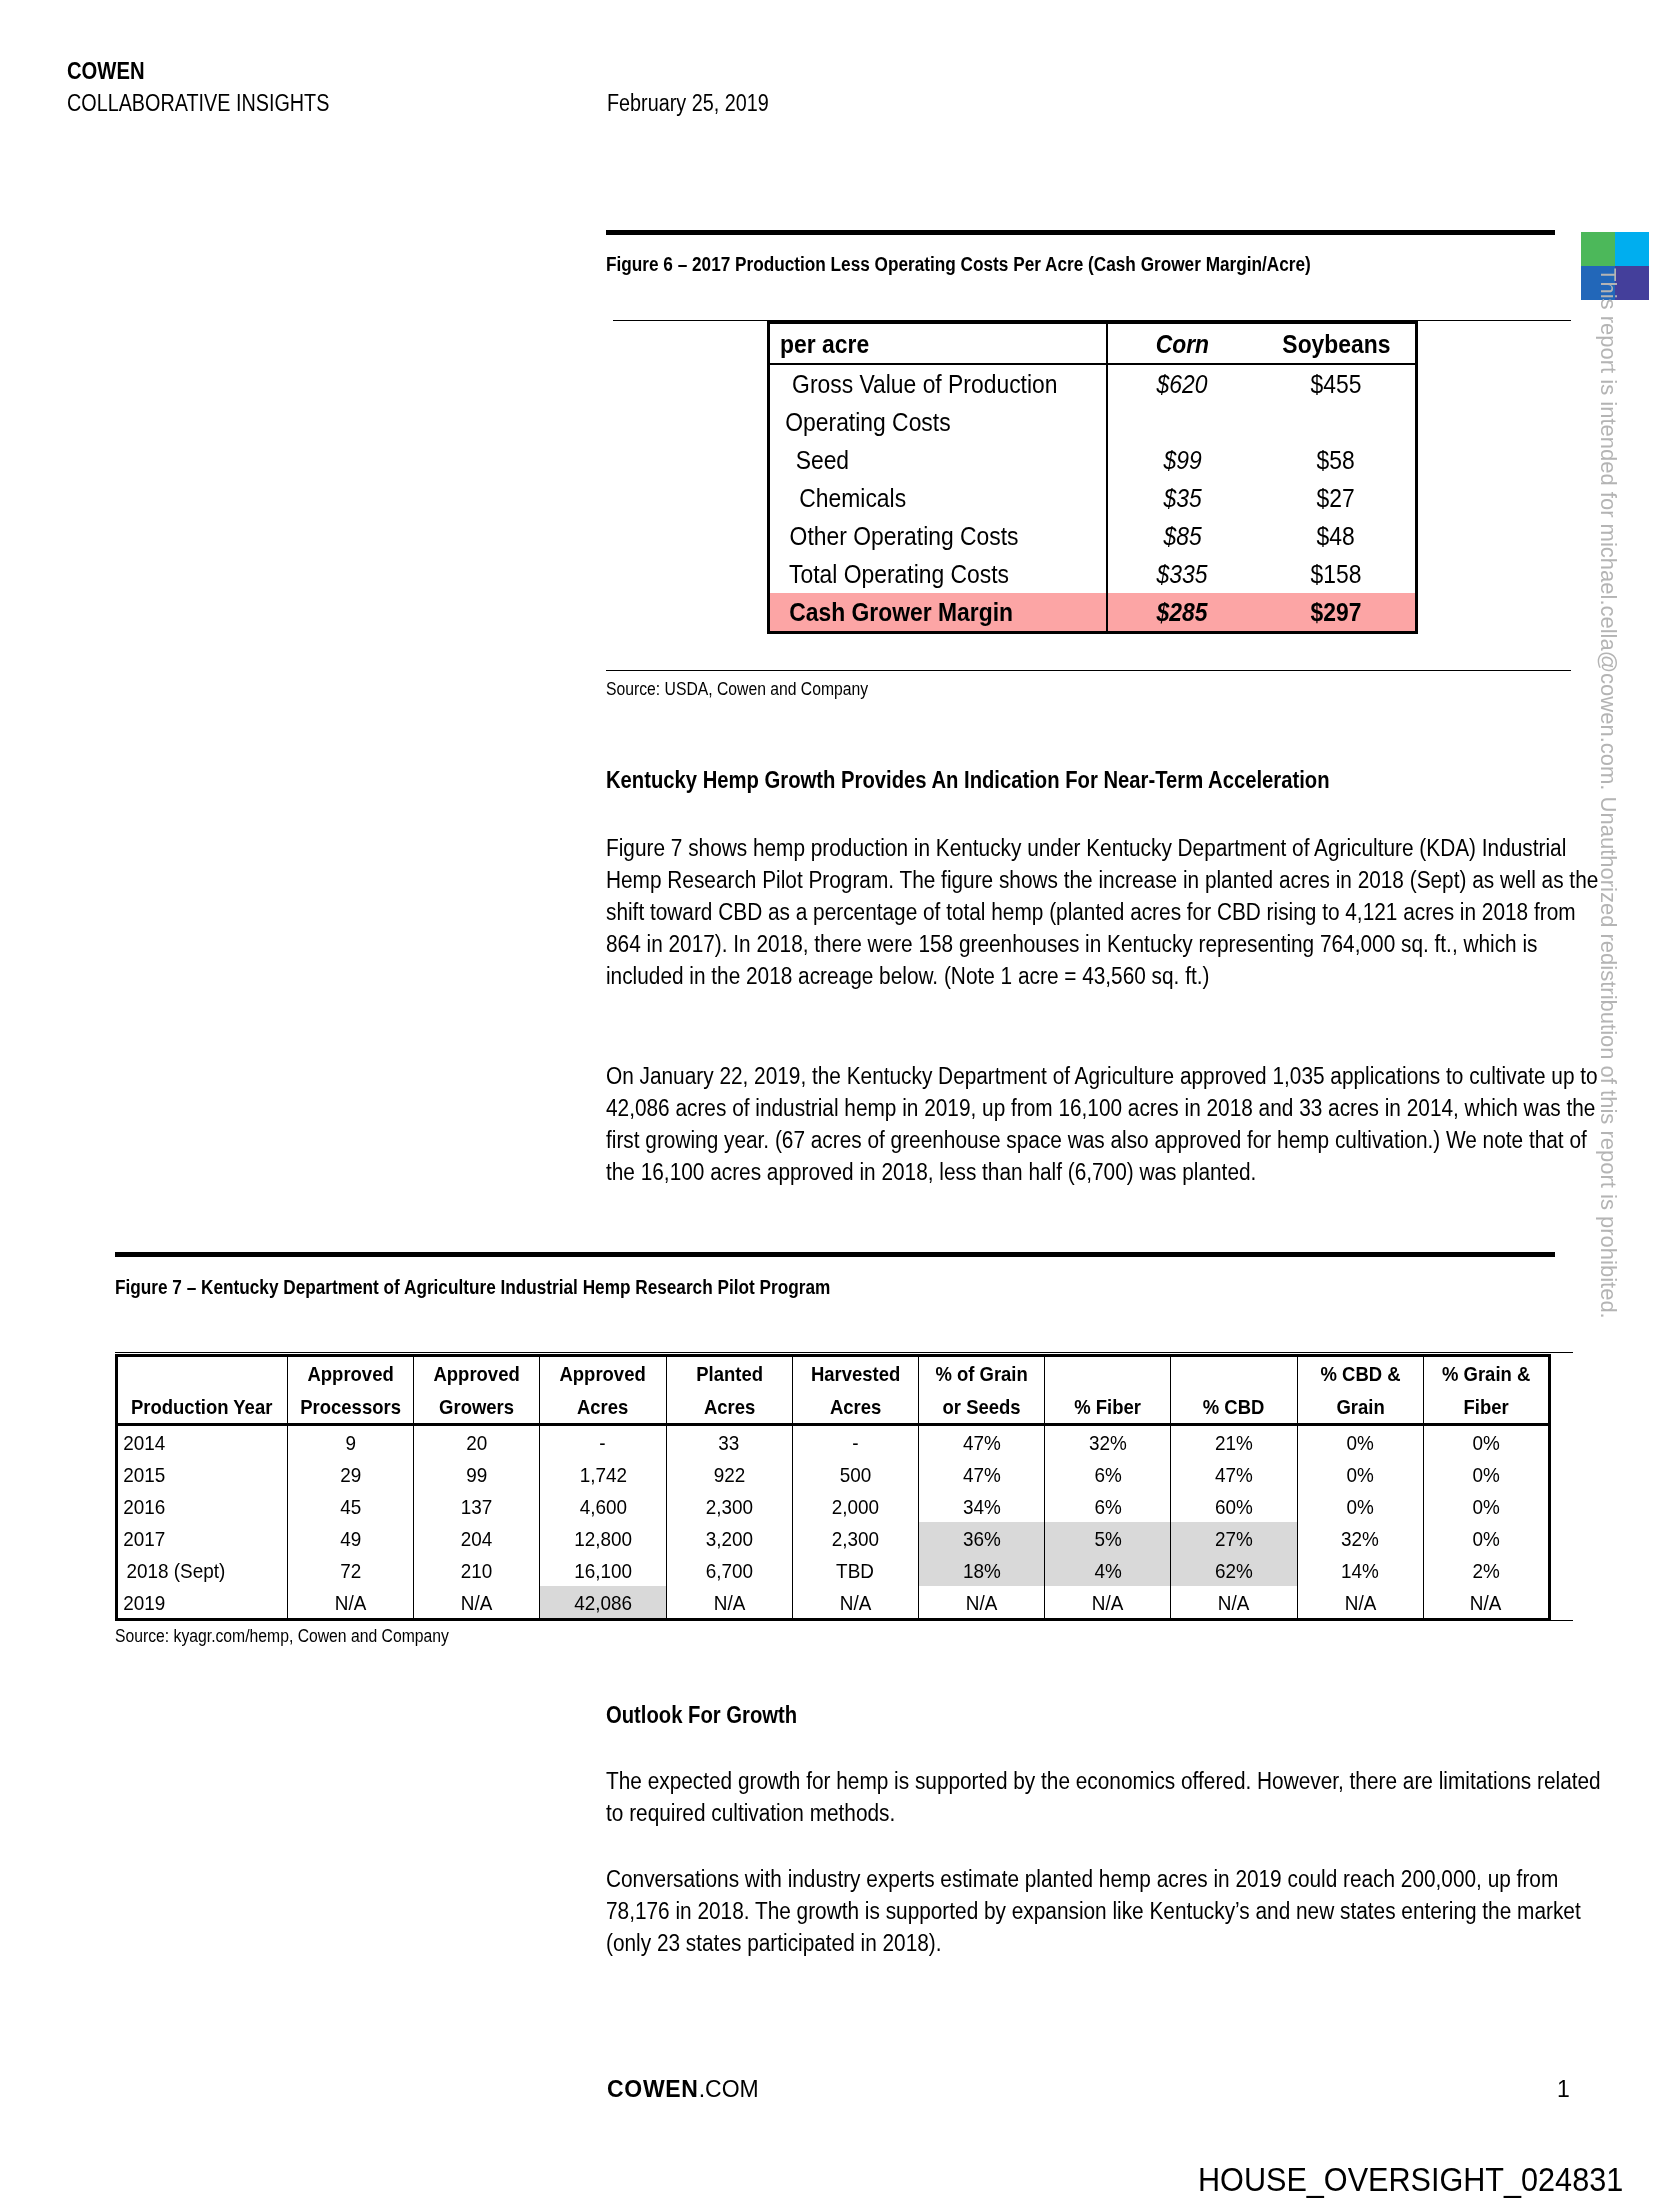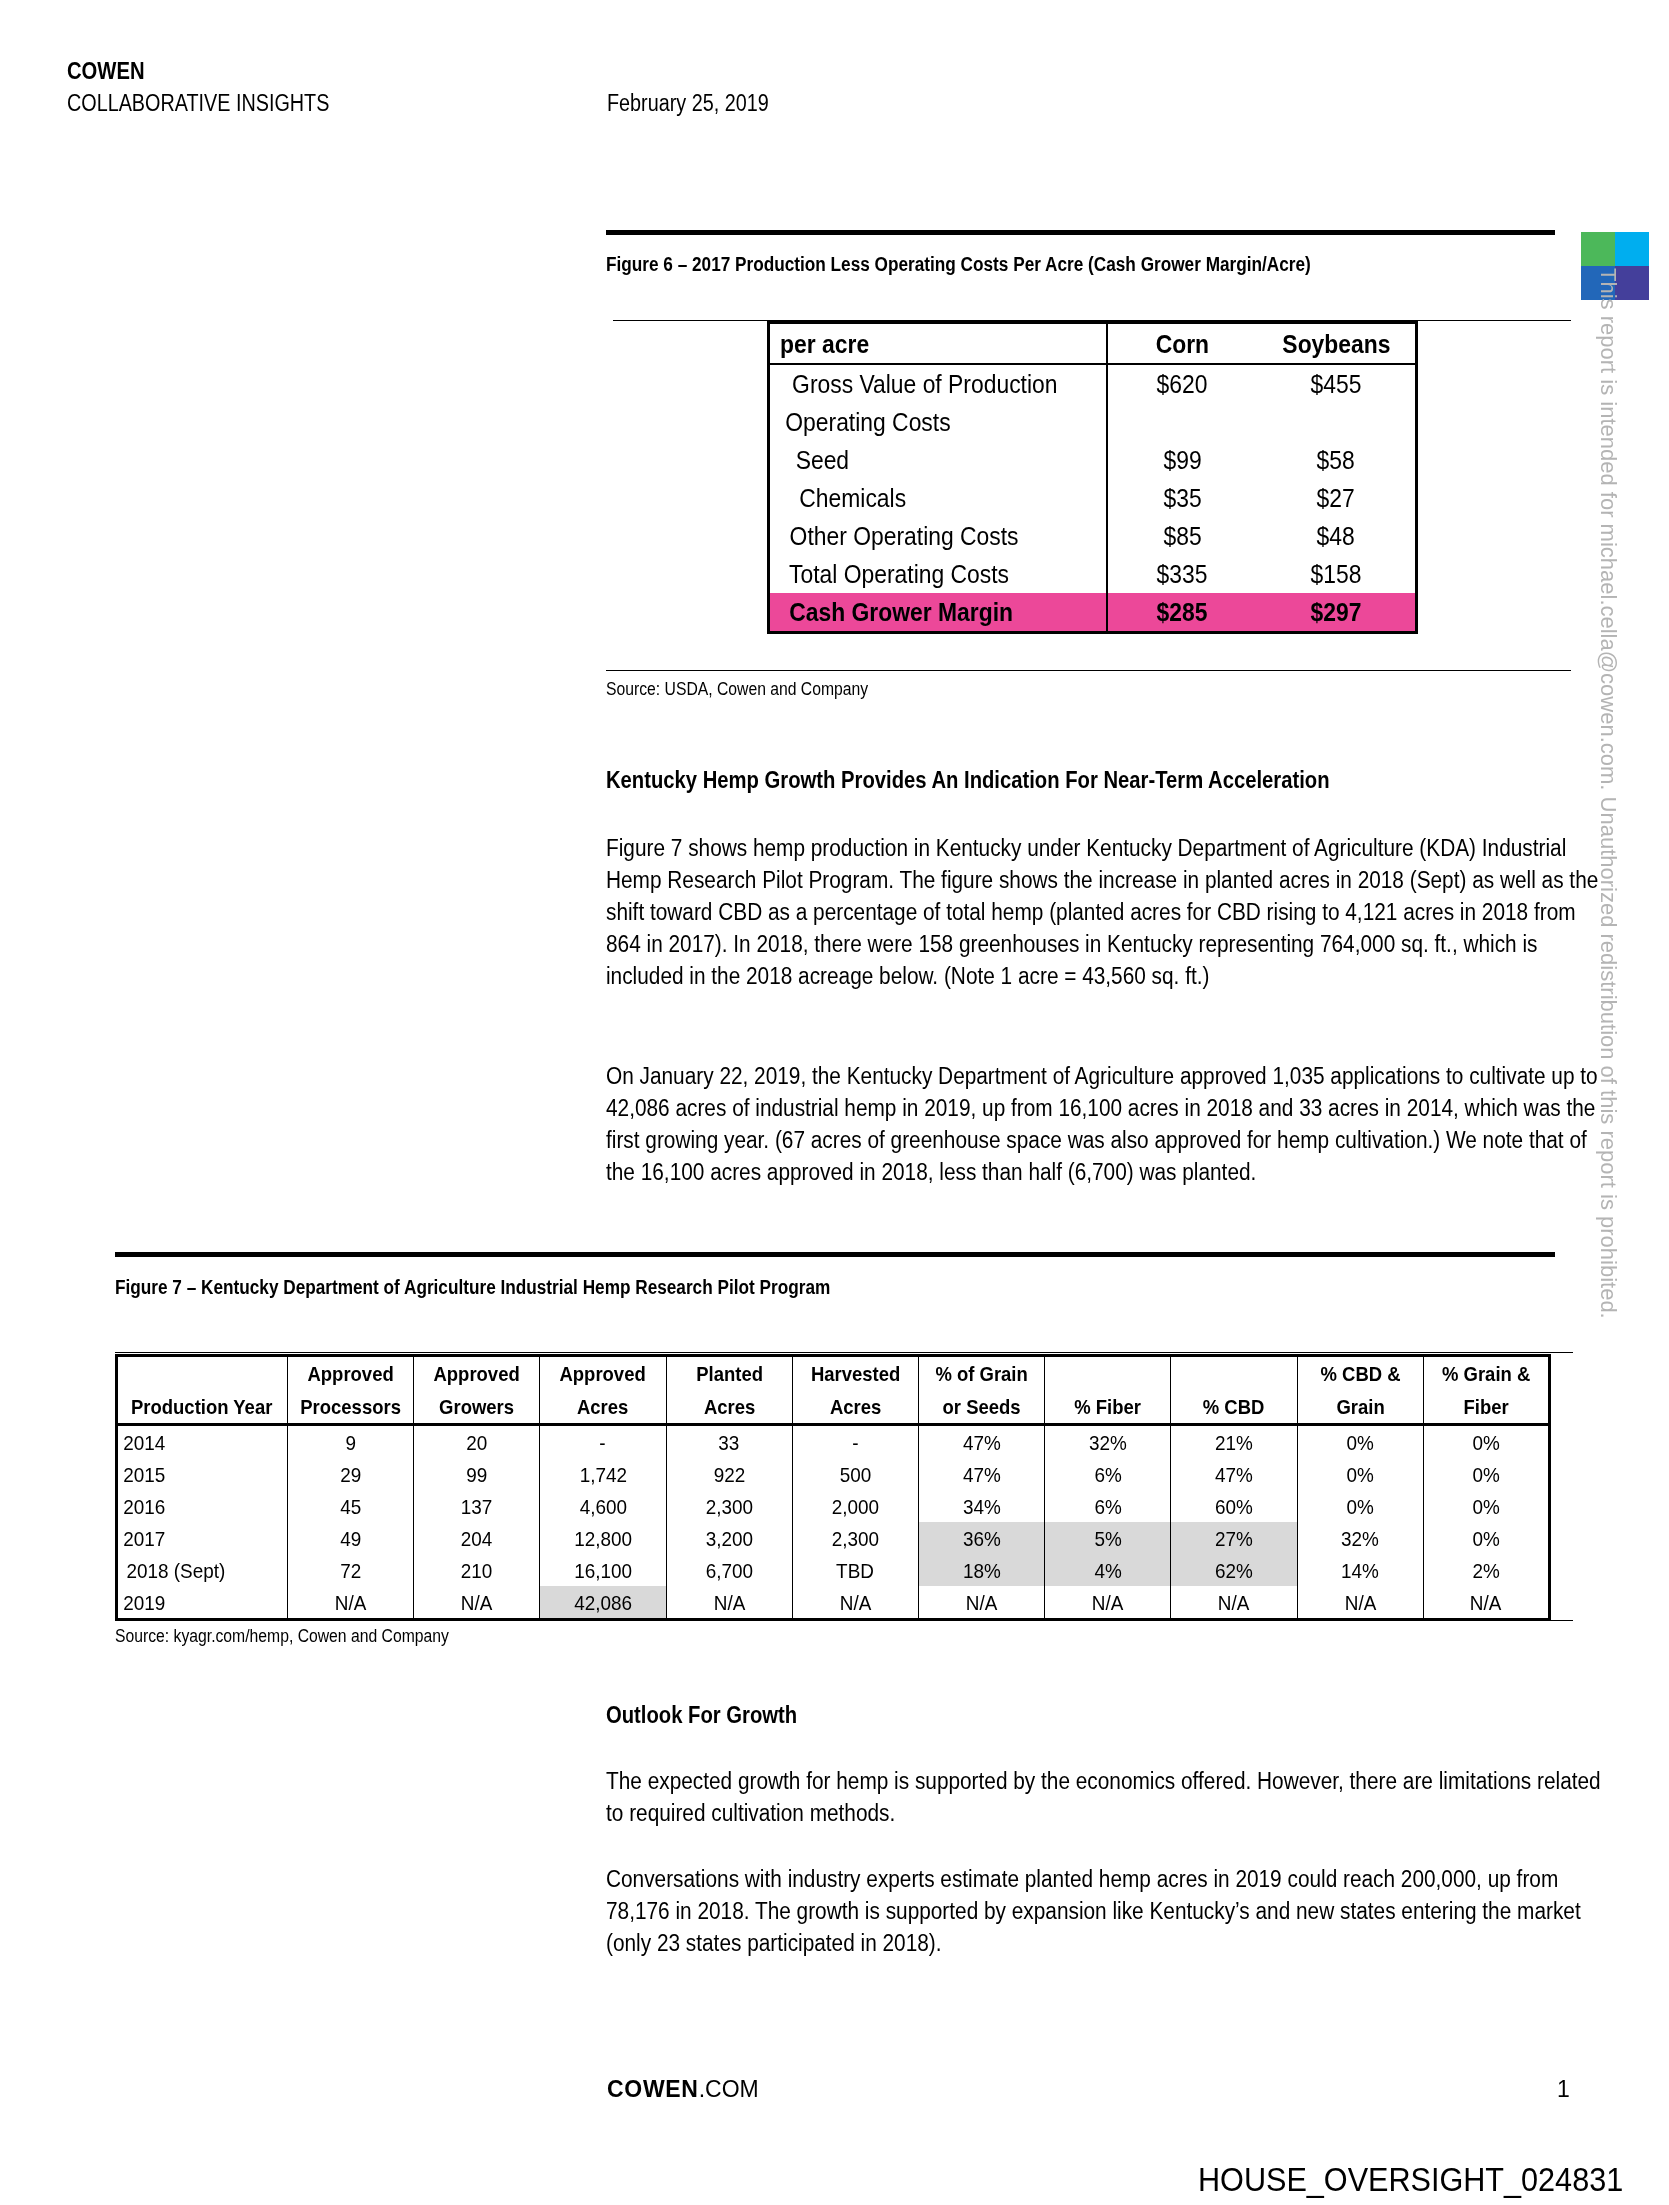--- a/index.html
+++ b/index.html
@@ -25,24 +25,24 @@
   .rule-thin { background:#000; height:1.3px; }
 
   .fig-title { font-size:20px; font-weight:bold; white-space:nowrap; transform:scaleX(0.86); transform-origin:left; }
   .source { font-size:18.3px; white-space:nowrap; transform:scaleX(0.86); transform-origin:left; }
 
   
   #t6 { left:767px; top:321px; width:651px; border-collapse:collapse; border:3.3px solid #000; }
   #t6 td, #t6 th { padding:0; font-size:26px; height:38px; line-height:38px; white-space:nowrap; }
   #t6 th { font-weight:bold; border-bottom:2.6px solid #000; height:39px; }
   #t6 .c0 { width:319px; text-align:left; padding-left:3.9px; border-right:2px solid #000; }
-  #t6 .c1 { width:164px; text-align:center; }
+  #t6 .c1 { width:164px; text-align:center;font-style:italic; }
   #t6 .c2 { width:164px; text-align:center; }
   #t6 .indent { padding-left:22px; }
-  #t6 tr.hl td { background:#ec4899; font-weight:bold; }
+  #t6 tr.hl td { background:#fca5a5; font-weight:bold; }
   .sq { display:inline-block; transform:scaleX(0.88); }
 
   
   .h2 { font-size:23px; font-weight:bold; white-space:nowrap; transform:scaleX(0.88); transform-origin:left; }
   .para { width:1021px; font-size:23px; line-height:32px; transform:scaleX(0.905); transform-origin:left top; }
 
   
   #t7 { left:115px; top:1354px; width:1436px; border-collapse:collapse; border:3.3px solid #000; table-layout:fixed; }
   #t7 th { font-size:21px; font-weight:bold; height:65px; line-height:33px; border-bottom:3.3px solid #000;
            border-right:1.3px solid #000; text-align:center; vertical-align:bottom; padding:0; }

